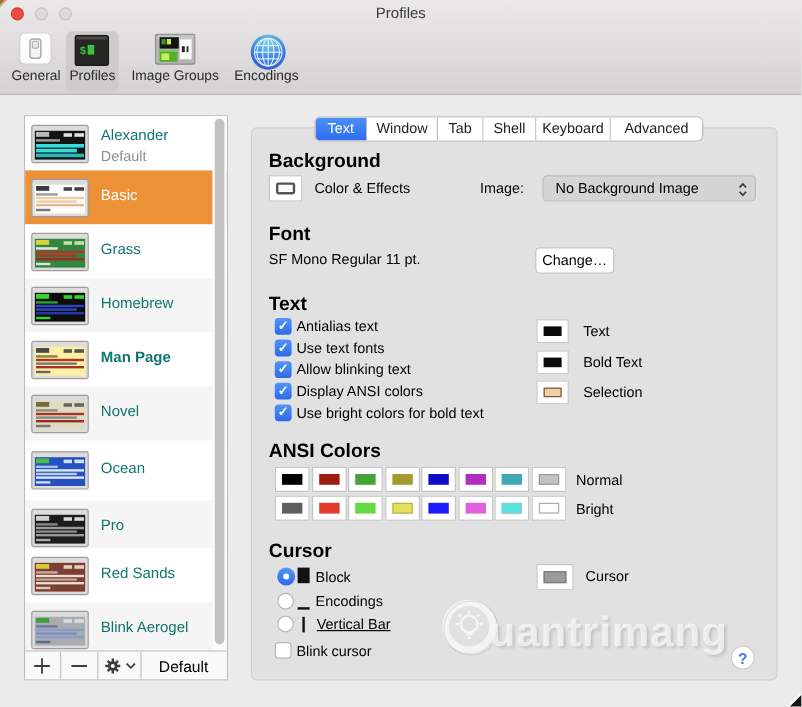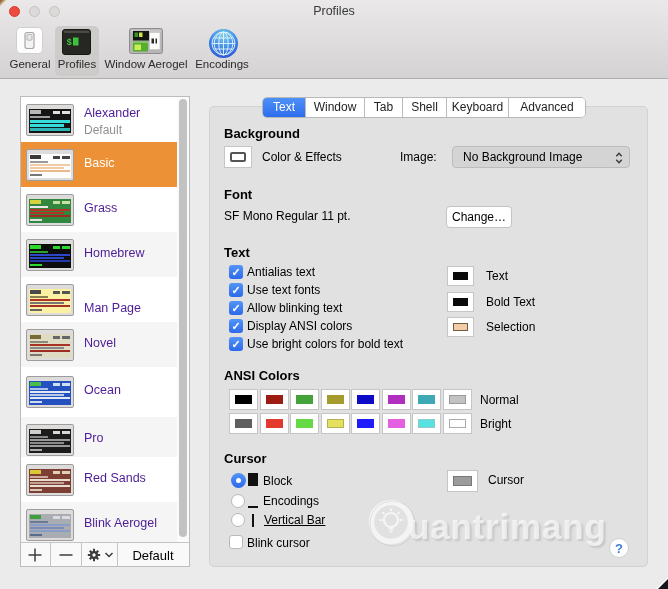--- a/index.html
+++ b/index.html
@@ -17,21 +17,21 @@
 #tl-g { left:49px; background:#dcd9d9; border:0.5px solid #c6c3c3; }
 
 .tblbl { position:absolute; top:58px; font-size:11.5px; color:#2b2b2b; text-align:center; }
 #selhl { position:absolute; left:55px; top:26px; width:44px; height:50px;
   border-radius:5px; background:#cecbcb; }
 
 
 #side { position:absolute; left:20px; top:96px; width:170px; height:471px;
   background:#fff; border:1px solid #bcbcbc; }
 .row { position:absolute; left:0; width:168px; height:45px; }
-.rlbl { position:absolute; left:63px; top:15px; font-size:12.5px; color:#4c1d95; }
+.rlbl { position:absolute; left:63px; top:15px; font-size:12.5px; color:#0f766e; }
 #sbar { position:absolute; right:0; top:0; width:12px; height:446px; background:#fbfbfb; }
 #sthumb { position:absolute; left:2px; top:2px; width:8px; height:438px;
   border-radius:4px; background:#c2c2c2; }
 #botbar { position:absolute; left:0; bottom:0; width:168px; height:24px;
   background:#f9f9f9; border-top:1px solid #c4c4c4; font-size:15px; color:#333; }
 .bdiv { position:absolute; top:0; width:1px; height:24px; background:#c4c4c4; }
 
 
 .th { position:absolute; left:5px; top:7px; width:48px; height:32px;
   background:#dedbdb; border:1px solid #9e9c9c; border-radius:2px; }
@@ -43,21 +43,21 @@
   background:#e2e1e1; border:1px solid #d2d1d1; border-radius:5px; }
 
 
 #tabs { position:absolute; left:262px; top:97px; height:21px; display:flex;
   border:1px solid #b8b8b8; border-radius:5px; overflow:hidden; background:#fff; }
 .tab { height:19px; line-height:19px; font-size:12px; color:#232323; text-align:center;
   border-right:1px solid #bcbcbc; background:#fff; }
 .tab:last-child { border-right:none; }
 #tab-sel { background:linear-gradient(#4e90f8,#2e6ded); color:#fff; }
 
-.hdr { position:absolute; font-size:13px; font-weight:bold; color:#000; }
+.hdr { position:absolute; font-size:16px; font-weight:bold; color:#000; }
 .lbl { position:absolute; font-size:12px; color:#000; }
 
 
 .well { position:absolute; background:#fff; border:1px solid #c5c5c5; }
 .wellin { position:absolute; left:5px; top:5px; right:5px; bottom:5px; }
 
 
 .cb { position:absolute; width:14px; height:14px; border-radius:3px;
   background:linear-gradient(#5295f8,#2c69ea); color:#fff; font-size:11px;
   line-height:14px; text-align:center; font-weight:bold; }
@@ -142,21 +142,21 @@
       <ellipse cx="16" cy="16" rx="9.6" ry="11.8"></ellipse>
       <line x1="16" y1="4.2" x2="16" y2="27.8"></line>
       <line x1="6.6" y1="10.3" x2="25.4" y2="10.3"></line>
       <line x1="4.2" y1="16" x2="27.8" y2="16"></line>
       <line x1="6.6" y1="21.7" x2="25.4" y2="21.7"></line>
     </g>
   </svg>
 </div>
 <div class="tblbl" style="left:4px;width:52px;">General</div>
 <div class="tblbl" style="left:53px;width:48px;">Profiles</div>
-<div class="tblbl" style="left:101px;width:90px;">Window Aerogel</div>
+<div class="tblbl" style="left:101px;width:90px;">Image Groups</div>
 <div class="tblbl" style="left:191px;width:62px;">Encodings</div>
 
 <div id="side">
   <div id="rows">
 
     <div class="row" style="top:0px;background:#fff;">
       <div class="th">
           <div class="scr" style="background:#141414;">
         <div class="mb" style="left:1px;top:1px;width:11px;height:4px;background:#b9b9b9;"></div>
         <div class="mb" style="left:24px;top:2px;width:7px;height:3px;background:#e0e0e0;"></div>
@@ -225,21 +225,21 @@
         <div class="mb" style="left:1px;top:1px;width:11px;height:4px;background:#4a4a4a;"></div>
         <div class="mb" style="left:24px;top:2px;width:7px;height:3px;background:#555;"></div>
         <div class="mb" style="left:33px;top:2px;width:8px;height:3px;background:#555;"></div>
         <div class="mb" style="left:1px;top:7px;width:18px;height:2px;background:#8a8050;"></div>
         <div class="mb" style="left:1px;top:10px;width:40px;height:2px;background:#b03326;"></div>
         <div class="mb" style="left:1px;top:13px;width:34px;height:2px;background:#777;"></div>
         <div class="mb" style="left:1px;top:16px;width:40px;height:2px;background:#a8302a;"></div>
         <div class="mb" style="left:1px;top:20px;width:12px;height:2px;background:#666;"></div>
       </div>
         </div>
-      <div class="rlbl" style="top:24px;">Man Page</div>
+      <div class="rlbl" style="top:14px;font-weight:bold;">Man Page</div>
     </div>
 
     <div class="row" style="top:225px;background:#f5f5f5;">
       <div class="th">
           <div class="scr" style="background:#dfdbc3;">
         <div class="mb" style="left:1px;top:1px;width:11px;height:4px;background:#7a6a3a;"></div>
         <div class="mb" style="left:24px;top:2px;width:7px;height:3px;background:#666;"></div>
         <div class="mb" style="left:33px;top:2px;width:8px;height:3px;background:#666;"></div>
         <div class="mb" style="left:1px;top:7px;width:18px;height:2px;background:#8a8a7a;"></div>
         <div class="mb" style="left:1px;top:10px;width:40px;height:2px;background:#a83226;"></div>

